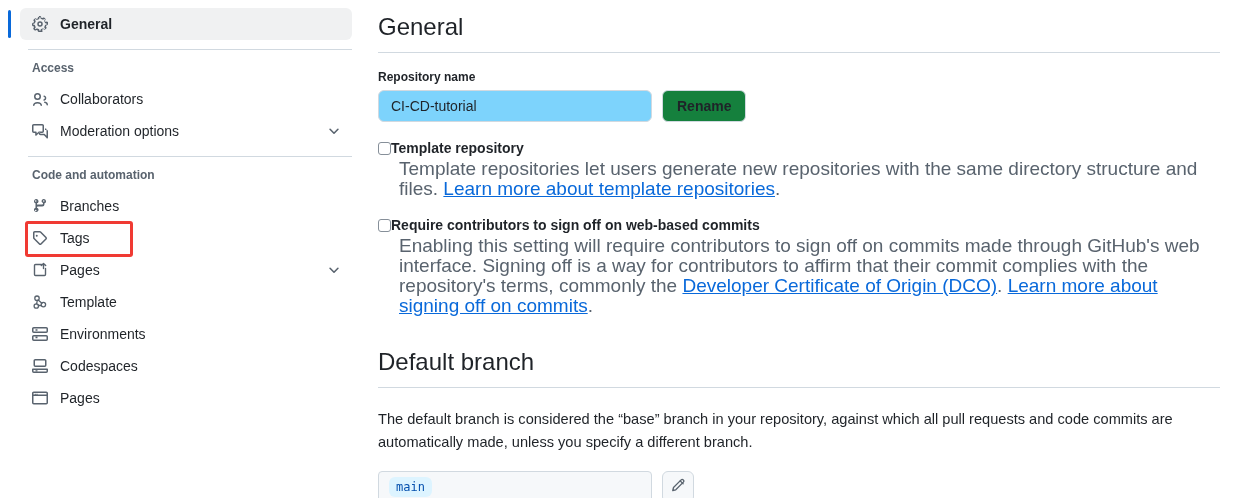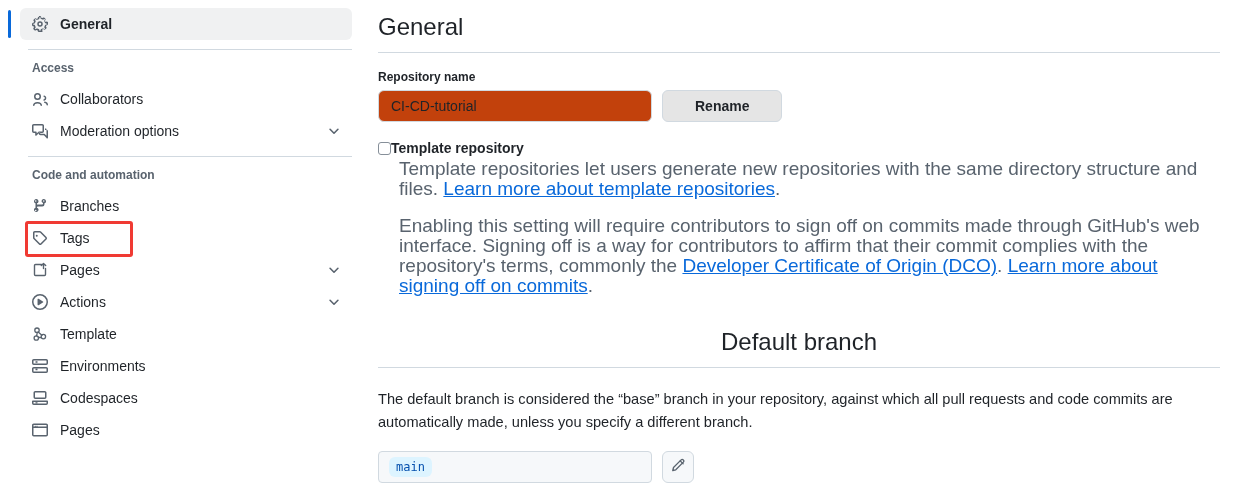--- a/index.html
+++ b/index.html
@@ -116,33 +116,33 @@
     font-size: 12px;
     font-weight: 600;
     margin: 17px 0 6px 0;
   }
   .row { display: flex; align-items: center; gap: 10px; }
   .text-input {
     width: 274px;
     height: 32px;
     border: 1px solid #d1d9e0;
     border-radius: 6px;
-    background: #c2410c;
+    background: #7dd3fc;
     font-size: 14px;
     color: #1f2328;
     padding: 0 12px;
     font-family: "Liberation Sans", sans-serif;
     outline: none;
   }
   .btn {
     height: 32px;
-    padding: 0 32px;
+    padding: 0 14px;
     border: 1px solid #d1d9e0;
     border-radius: 6px;
-    background: #e5e5e5;
+    background: #15803d;
     font-size: 14px;
     font-weight: 600;
     color: #1f2328;
     cursor: pointer;
     font-family: "Liberation Sans", sans-serif;
   }
   .icon-btn {
     width: 32px; height: 32px;
     border: 1px solid #d1d9e0;
     border-radius: 6px;
@@ -182,21 +182,21 @@
     line-height: 20px;
     color: #59636e;
     margin: 1px 0 0 21px;
     max-width: 843px;
   }
   .check-desc a, .link {
     color: #0969da;
     text-decoration: underline;
   }
 
-  h2.section-title.second { margin-top: 31px; text-align: center; }
+  h2.section-title.second { margin-top: 31px; }
   .para {
     font-size: 14.6px;
     line-height: 23px;
     color: #1f2328;
     margin: 20px 0 0 0;
     max-width: 840px;
   }
   .branch-row { margin-top: 17px; }
   .branch-input {
     width: 274px;
@@ -292,33 +292,20 @@
           </svg>
       </span>
       <span class="nav-label">Pages</span>
       <span class="chev">
         <svg width="14" height="14" viewBox="0 0 16 16" fill="none" stroke="currentColor" stroke-width="1.8" stroke-linecap="round" stroke-linejoin="round">
             <path d="M3.5 6 8 10.5 12.5 6"></path>
           </svg>
       </span>
     </div>
 
-    <div class="nav-item">
-      <span class="nav-icon">
-        <svg width="16" height="16" viewBox="0 0 16 16" fill="currentColor">
-            <path d="M8 0a8 8 0 1 1 0 16A8 8 0 0 1 8 0Zm0 1.5a6.5 6.5 0 1 0 0 13 6.5 6.5 0 0 0 0-13Zm-1.4 3.3 4.3 2.6a.7.7 0 0 1 0 1.2l-4.3 2.6a.7.7 0 0 1-1.06-.6V5.4A.7.7 0 0 1 6.6 4.8Z"></path>
-          </svg>
-      </span>
-      <span class="nav-label">Actions</span>
-      <span class="chev">
-        <svg width="14" height="14" viewBox="0 0 16 16" fill="none" stroke="currentColor" stroke-width="1.8" stroke-linecap="round" stroke-linejoin="round">
-            <path d="M3.5 6 8 10.5 12.5 6"></path>
-          </svg>
-      </span>
-    </div>
 
     <div class="nav-item">
       <span class="nav-icon">
         <svg width="16" height="16" viewBox="0 0 16 16" fill="none" stroke="currentColor" stroke-width="1.3" stroke-linecap="round" stroke-linejoin="round">
             <circle cx="5" cy="4.2" r="2.2"></circle>
             <circle cx="11.4" cy="10.6" r="2.2"></circle>
             <circle cx="4.3" cy="12" r="2.2"></circle>
             <path d="M6.2 6.1 9.9 9.3M6.4 11.5h2.9M5.3 6.4 4.6 9.9"></path>
           </svg>
       </span>
@@ -367,20 +354,24 @@
 
     <div class="check-block">
       <div class="check-head">
         <input type="checkbox" class="cbox" id="cb-template" style="">
         <label class="check-title" for="cb-template">Template repository</label>
       </div>
       <div class="check-desc"><span>Template repositories let users generate new repositories with the same directory structure and files. </span><a class="link" href="#">Learn more about template repositories</a><span>.</span></div>
     </div>
 
     <div class="check-block">
+      <div class="check-head">
+        <input type="checkbox" class="cbox" id="cb-signoff" style="">
+        <label class="check-title" for="cb-signoff">Require contributors to sign off on web-based commits</label>
+      </div>
       <div class="check-desc"><span>Enabling this setting will require contributors to sign off on commits made through GitHub's web interface. Signing off is a way for contributors to affirm that their commit complies with the repository's terms, commonly the </span><a class="link" href="#">Developer Certificate of Origin (DCO)</a><span>. </span><a class="link" href="#">Learn more about signing off on commits</a><span>.</span></div>
     </div>
 
     <h2 class="section-title second">Default branch</h2>
     <p class="para">The default branch is considered the “base” branch in your repository, against which all pull requests and code commits are automatically made, unless you specify a different branch.</p>
 
     <div class="row branch-row">
       <div class="branch-input">
         <span class="branch-chip">main</span>
       </div>

